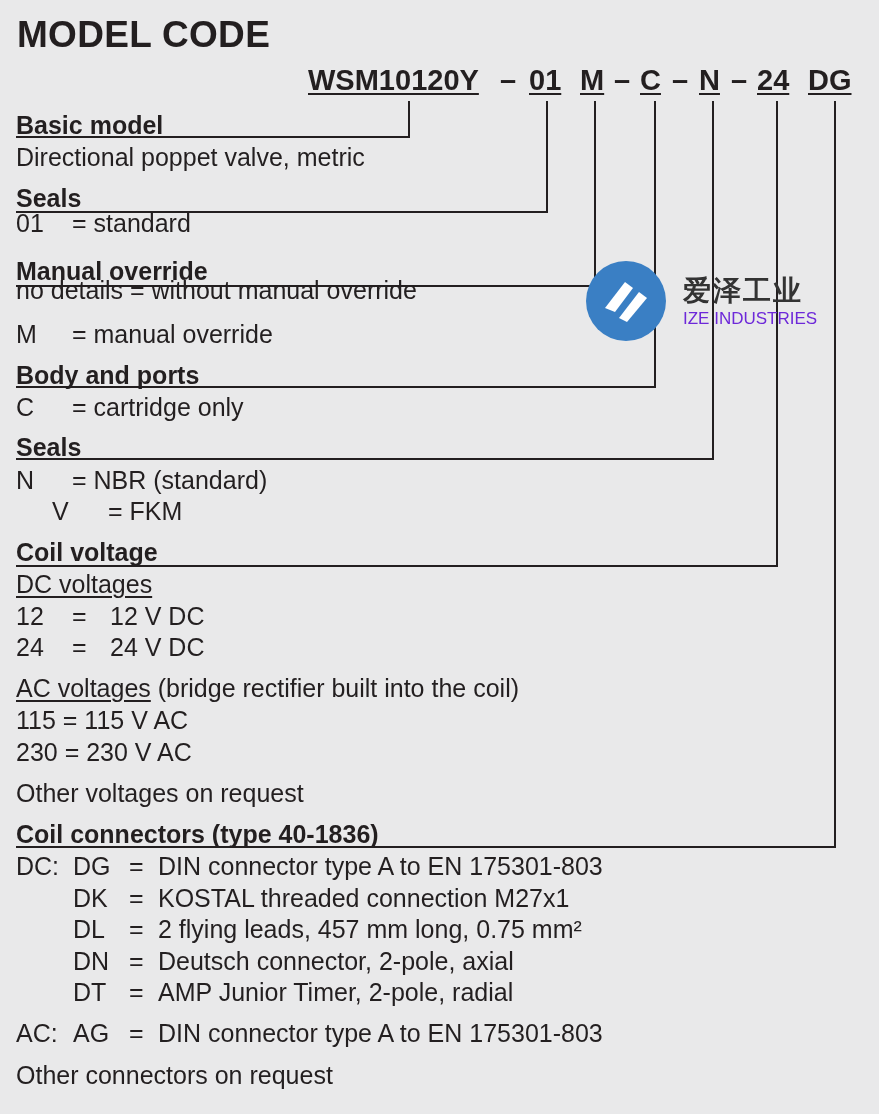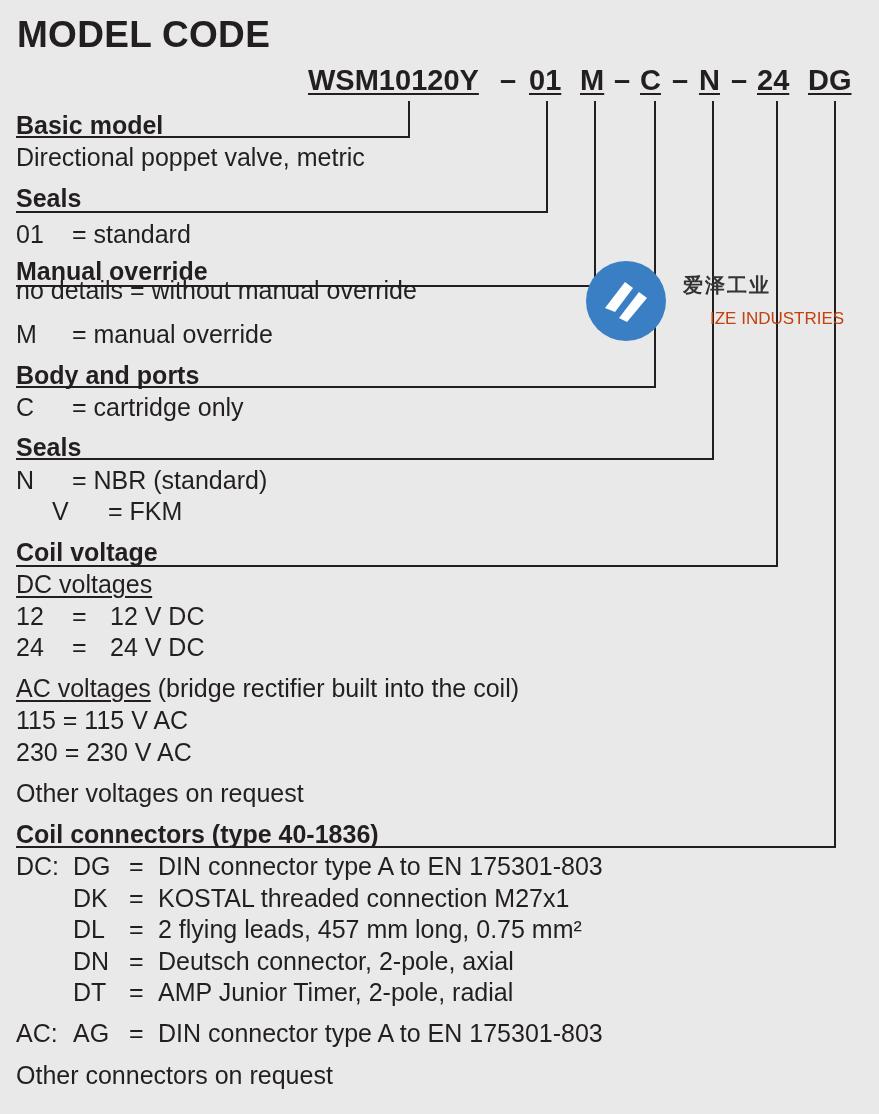--- a/index.html
+++ b/index.html
@@ -13,22 +13,22 @@
   .abs { position: absolute; white-space: nowrap; }
   .title { left: 17px; top: 14px; font-size: 37px; font-weight: bold; letter-spacing: 0.3px; }
   .code { top: 64px; font-size: 29px; font-weight: bold; }
   .code .seg { text-decoration: underline; text-decoration-thickness: 2px; text-underline-offset: 3px; }
   .head { left: 16px; font-size: 25px; font-weight: bold; }
   .txt { left: 16px; font-size: 25px; }
   .u { text-decoration: underline; text-decoration-thickness: 1.5px; text-underline-offset: 3px; }
   .line { position: absolute; background: #231f20; }
   .k { display: inline-block; }
   .watermark { left: 585px; top: 260px; }
-  .wm-cn { left: 683px; top: 272px; font-size: 20px; font-weight: bold; color: #333; letter-spacing: 2px; }
-  .wm-en { left: 683px; top: 309px; font-size: 17px; color: #c2410c; margin-left: 27px; }
+  .wm-cn { left: 683px; top: 272px; font-size: 28px; font-weight: bold; color: #333; letter-spacing: 2px; }
+  .wm-en { left: 683px; top: 309px; font-size: 17px; color: #6d28d9; }
 </style>
 </head>
 <body>
 
 <div class="abs title">MODEL CODE</div>
 
 <div class="abs code" style="left:308px;"><span class="seg">WSM10120Y</span></div>
 <div class="abs code" style="left:500px;">–</div>
 <div class="abs code" style="left:529px;"><span class="seg">01</span></div>
 <div class="abs code" style="left:580px;"><span class="seg">M</span></div>
@@ -68,21 +68,21 @@
     <path d="M34 58 L54 32 L62 38 L42 62 Z" fill="#ffffff"></path>
   </svg>
 </div>
 <div class="abs wm-cn">爱泽工业</div>
 <div class="abs wm-en">IZE INDUSTRIES</div>
 
 <div class="abs head" style="top:111px;">Basic model</div>
 <div class="abs txt" style="top:143px;">Directional poppet valve, metric</div>
 
 <div class="abs head" style="top:184px;">Seals</div>
-<div class="abs txt" style="top:220px;"><span class="k" style="width:56px;">01</span>= standard</div>
+<div class="abs txt" style="top:209px;"><span class="k" style="width:56px;">01</span>= standard</div>
 
 <div class="abs head" style="top:257px;">Manual override</div>
 <div class="abs txt" style="top:276px;">no details = without manual override</div>
 <div class="abs txt" style="top:320px;"><span class="k" style="width:56px;">M</span>= manual override</div>
 
 <div class="abs head" style="top:361px;">Body and ports</div>
 <div class="abs txt" style="top:393px;"><span class="k" style="width:56px;">C</span>= cartridge only</div>
 
 <div class="abs head" style="top:433px;">Seals</div>
 <div class="abs txt" style="top:466px;"><span class="k" style="width:56px;">N</span>= NBR (standard)</div>

